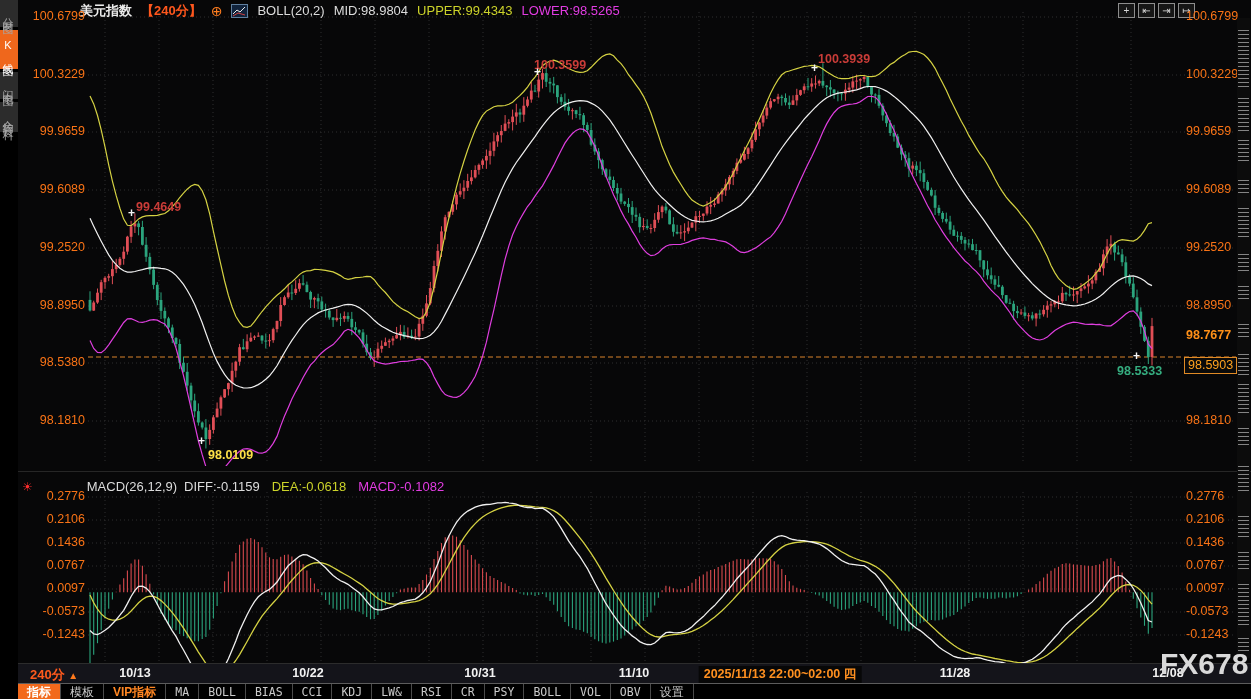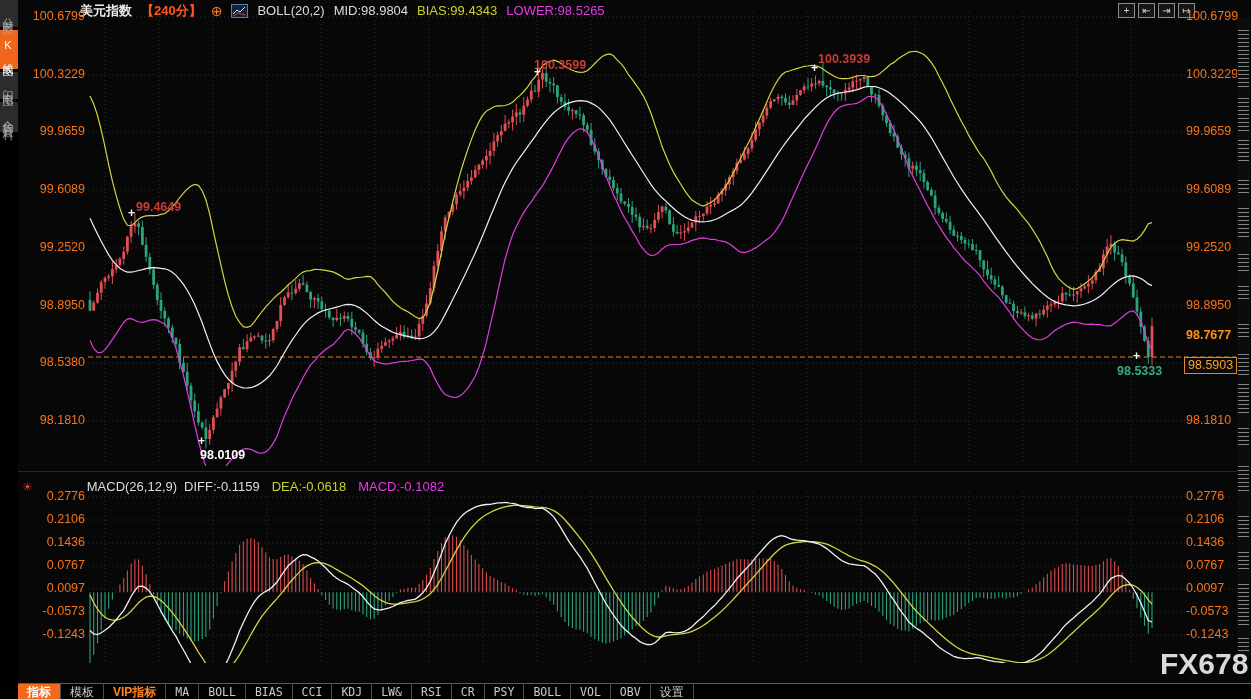--- a/index.html
+++ b/index.html
@@ -1023,21 +1023,21 @@
     <span class="h-per">【240分】</span>
     <span class="h-plus">⊕</span>
     <span class="mini-chart">
       <svg width="15" height="12">
           <polyline points="1,9 5,5 8,7 13,2" fill="none" stroke="#e8e8e8" stroke-width="1"></polyline>
           <polyline points="1,11 6,8 13,10" fill="none" stroke="#d04040" stroke-width="1"></polyline>
         </svg>
     </span>
     <span class="h-ind">BOLL(20,2)</span>
     <span class="h-ind">MID:98.9804</span>
-    <span class="h-up">BIAS:99.4343</span>
+    <span class="h-up">UPPER:99.4343</span>
     <span class="h-low">LOWER:98.5265</span>
   </div>
 
   <div id="win-icons">
       <div class="wicon">+</div>
       <div class="wicon">⇤</div>
       <div class="wicon">⇥</div>
       <div class="wicon">↦</div>
     </div>
 
@@ -1090,21 +1090,21 @@
       <div class="axl" style="top: 627px;">-0.1243</div>
     </div>
 
   <div id="annos">
       <div class="anno" style="left: 136px; top: 200px; color: rgb(201, 60, 56);">99.4649</div>
       <div class="cross" style="left: 128px; top: 206px;">+</div>
       <div class="anno" style="left: 534px; top: 58px; color: rgb(201, 60, 56);">100.3599</div>
       <div class="cross" style="left: 534px; top: 65px;">+</div>
       <div class="anno" style="left: 818px; top: 52px; color: rgb(201, 60, 56);">100.3939</div>
       <div class="cross" style="left: 811px; top: 61px;">+</div>
-      <div class="anno" style="left: 200px; top: 448px; color: #ffffff;">98.0109</div>
+      <div class="anno" style="left: 208px; top: 448px; color: #fde047;">98.0109</div>
       <div class="cross" style="left: 198px; top: 434px;">+</div>
       <div class="anno" style="left: 1089px; top: 364px; color: rgb(53, 172, 127); margin-left: 28px;">98.5333</div>
       <div class="cross" style="left: 1133px; top: 349px;">+</div>
     </div>
 
   <div id="strip">
       <div class="tickclu" style="top: 12px; height: 58px;"></div>
       <div class="tickclu" style="top: 80px; height: 36px;"></div>
       <div class="tickclu" style="top: 122px; height: 24px;"></div>
       <div class="tickclu" style="top: 162px; height: 14px;"></div>
@@ -1115,20 +1115,35 @@
       <div class="tickclu" style="top: 336px; height: 22px;"></div>
       <div class="tickclu" style="top: 366px; height: 30px;"></div>
       <div class="tickclu" style="top: 410px; height: 18px;"></div>
       <div class="tickclu" style="top: 448px; height: 26px;"></div>
       <div class="tickclu" style="top: 498px; height: 22px;"></div>
       <div class="tickclu" style="top: 534px; height: 18px;"></div>
       <div class="tickclu" style="top: 566px; height: 42px;"></div>
       <div class="tickclu" style="top: 620px; height: 16px;"></div>
     </div>
 
+  <div id="timebar">
+    <div id="period">
+      <span>240分</span>
+      <span class="arrow">▲</span>
+    </div>
+    <div id="timebar-dates">
+        <div class="date" style="left: 117px;">10/13</div>
+        <div class="date" style="left: 290px;">10/22</div>
+        <div class="date" style="left: 462px;">10/31</div>
+        <div class="date" style="left: 616px;">11/10</div>
+        <div class="date" style="left: 937px;">11/28</div>
+        <div class="date" style="left: 1150px;">12/08</div>
+        <div class="date hl" style="left: 762px;">2025/11/13 22:00~02:00 四</div>
+      </div>
+  </div>
 
   <div id="watermark">FX678</div>
 
   <div id="tabbar">
       <div class="tab active cjk">指标</div>
       <div class="tab cjk">模板</div>
       <div class="tab vip cjk">VIP指标</div>
       <div class="tab">MA</div>
       <div class="tab">BOLL</div>
       <div class="tab">BIAS</div>

